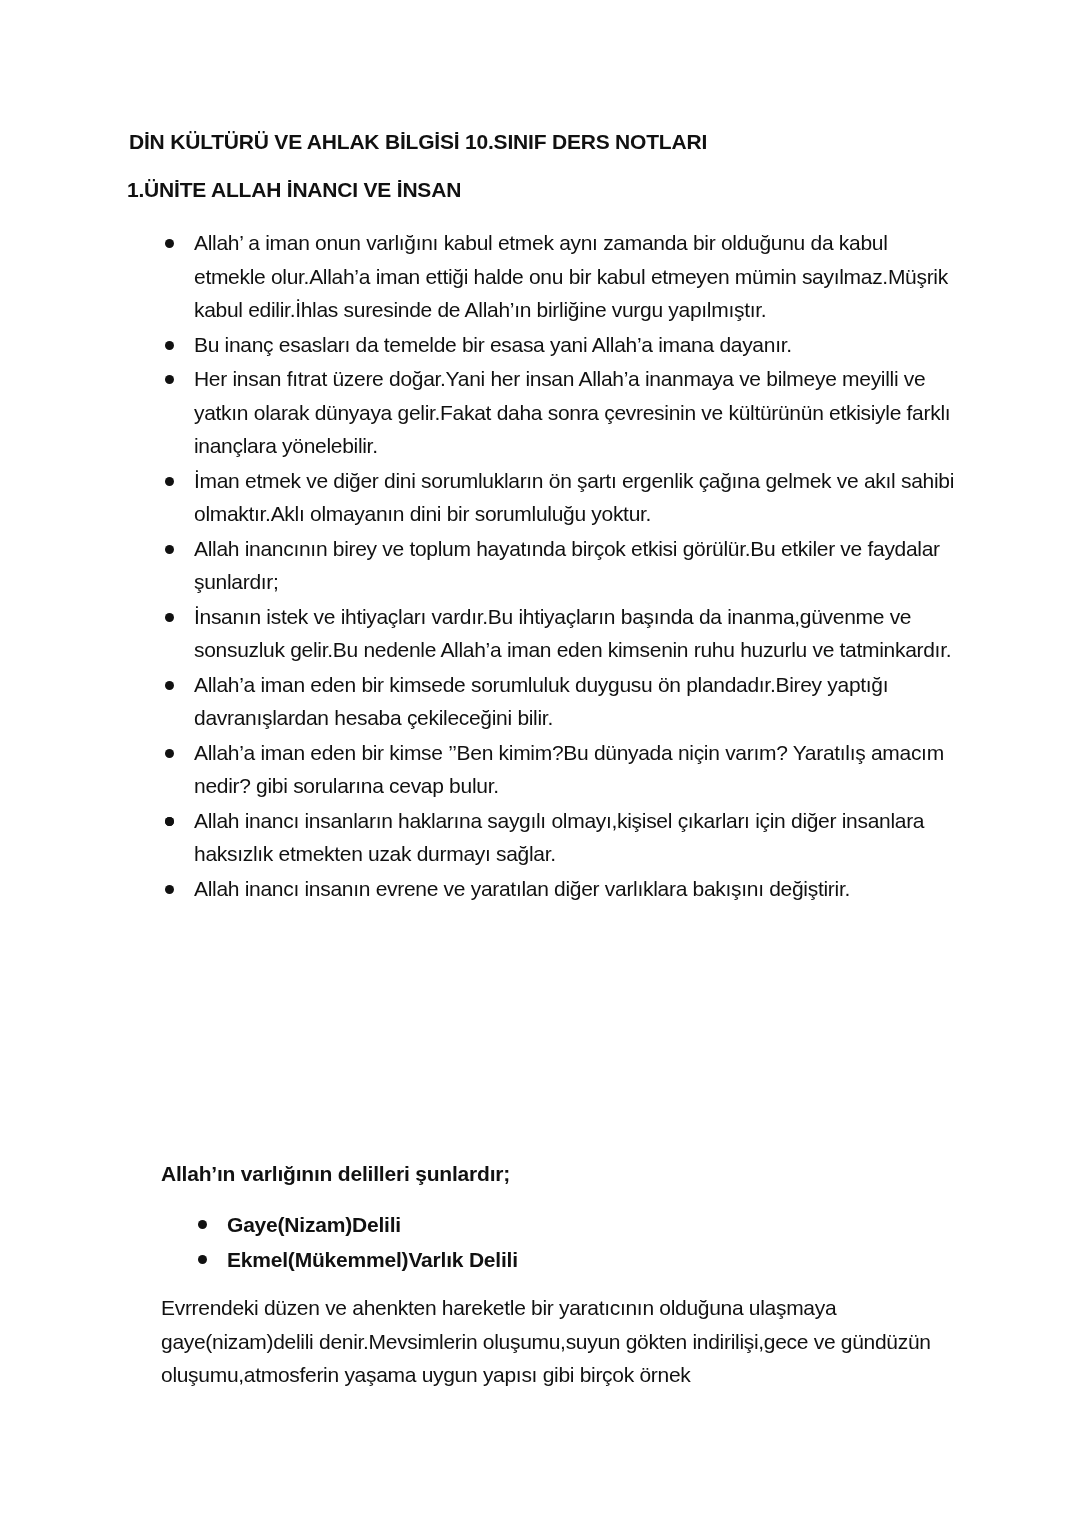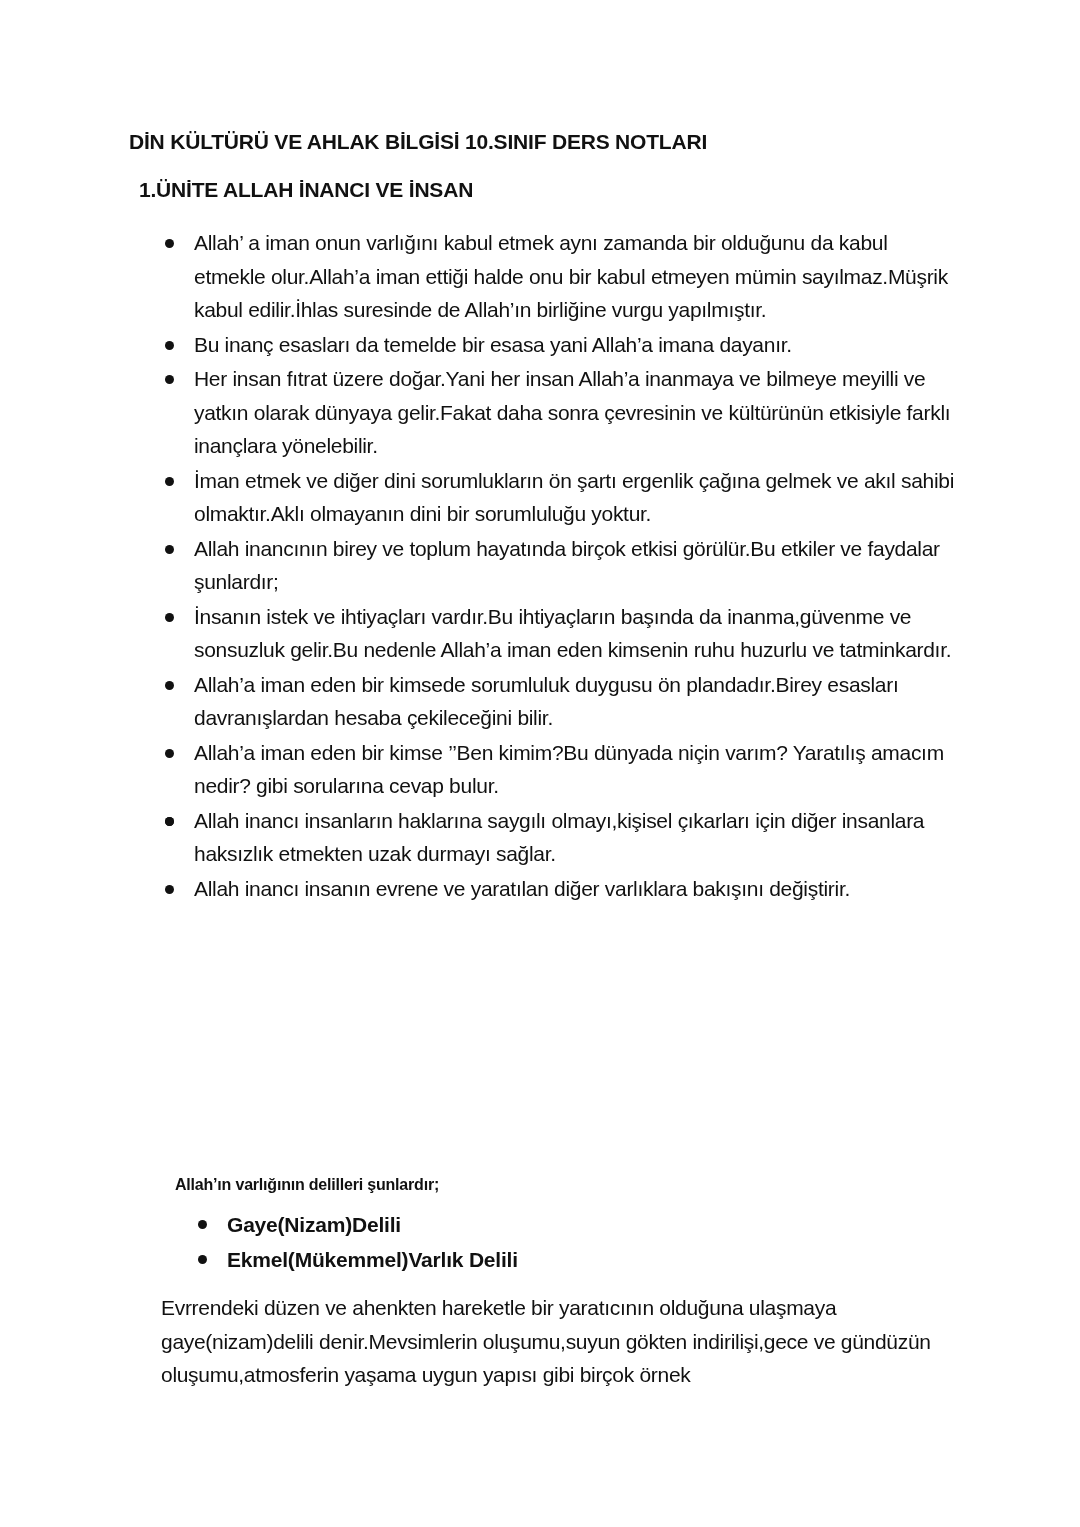--- a/index.html
+++ b/index.html
@@ -27,21 +27,21 @@
       left: 129px;
       top: 130px;
       font-size: 21px;
       font-weight: bold;
       letter-spacing: -0.2px;
       white-space: nowrap;
       margin: 0;
     }
     .unit-title {
       position: absolute;
-      left: 139px;
+      left: 127px;
       top: 178px;
       font-size: 21px;
       font-weight: bold;
       letter-spacing: -0.2px;
       white-space: nowrap;
       margin: 0;
     }
     .main-list {
       position: absolute;
       left: 162px;
@@ -65,25 +65,25 @@
       top: 13px;
       width: 9px;
       height: 9px;
       border-radius: 50%;
       background: #111111;
     }
     .subheading {
       position: absolute;
       left: 161px;
       top: 1162px;
-      font-size: 16px;
+      font-size: 21px;
       font-weight: bold;
       letter-spacing: -0.2px;
       white-space: nowrap;
-      margin: 14px;
+      margin: 0;
     }
     .proof-list {
       position: absolute;
       left: 195px;
       top: 1207px;
       margin: 0;
       padding: 0;
       list-style: none;
     }
     .proof-list li {
@@ -118,21 +118,21 @@
 
   <h2 class="unit-title">1.ÜNİTE ALLAH İNANCI VE İNSAN</h2>
 
   <ul class="main-list">
     <li><span class="bullet"></span><span>Allah’ a iman onun varlığını kabul etmek aynı zamanda bir olduğunu da kabul etmekle olur.Allah’a iman ettiği halde onu  bir kabul etmeyen mümin sayılmaz.Müşrik kabul edilir.İhlas suresinde de  Allah’ın birliğine vurgu yapılmıştır.</span></li>
     <li><span class="bullet"></span><span>Bu inanç esasları da temelde bir esasa yani Allah’a imana dayanır.</span></li>
     <li><span class="bullet"></span><span>Her insan fıtrat üzere doğar.Yani her insan Allah’a inanmaya ve bilmeye meyilli ve yatkın olarak dünyaya gelir.Fakat daha sonra çevresinin ve kültürünün etkisiyle farklı inançlara yönelebilir.</span></li>
     <li><span class="bullet"></span><span>İman etmek ve diğer dini sorumlukların ön şartı ergenlik çağına gelmek ve akıl sahibi olmaktır.Aklı olmayanın dini bir sorumluluğu yoktur.</span></li>
     <li><span class="bullet"></span><span>Allah inancının birey ve toplum hayatında birçok etkisi görülür.Bu etkiler ve faydalar şunlardır;</span></li>
     <li><span class="bullet"></span><span>İnsanın istek ve ihtiyaçları vardır.Bu ihtiyaçların başında da inanma,güvenme ve sonsuzluk gelir.Bu nedenle Allah’a iman eden kimsenin ruhu huzurlu ve tatminkardır.</span></li>
-    <li><span class="bullet"></span><span>Allah’a iman eden bir kimsede sorumluluk duygusu ön plandadır.Birey esasları davranışlardan hesaba çekileceğini bilir.</span></li>
+    <li><span class="bullet"></span><span>Allah’a iman eden bir kimsede sorumluluk duygusu ön plandadır.Birey yaptığı davranışlardan hesaba çekileceğini bilir.</span></li>
     <li><span class="bullet"></span><span>Allah’a iman eden bir kimse ’’Ben kimim?Bu dünyada niçin varım? Yaratılış amacım nedir? gibi sorularına cevap bulur.</span></li>
     <li><span class="bullet"></span></li>
     <li><span class="bullet"></span><span>Allah inancı insanların haklarına saygılı olmayı,kişisel çıkarları için diğer insanlara haksızlık etmekten uzak durmayı sağlar.</span></li>
     <li><span class="bullet"></span><span>Allah inancı insanın evrene ve yaratılan diğer varlıklara bakışını değiştirir.</span></li>
   </ul>
 
   <h3 class="subheading">Allah’ın varlığının delilleri şunlardır;</h3>
 
   <ul class="proof-list">
     <li><span class="bullet"></span><span>Gaye(Nizam)Delili</span></li>

